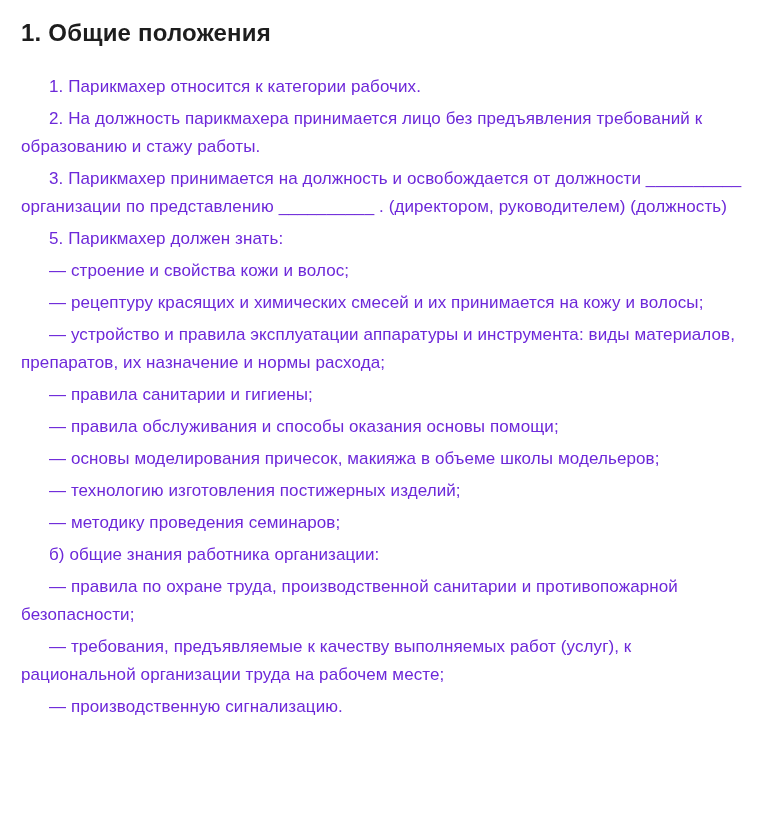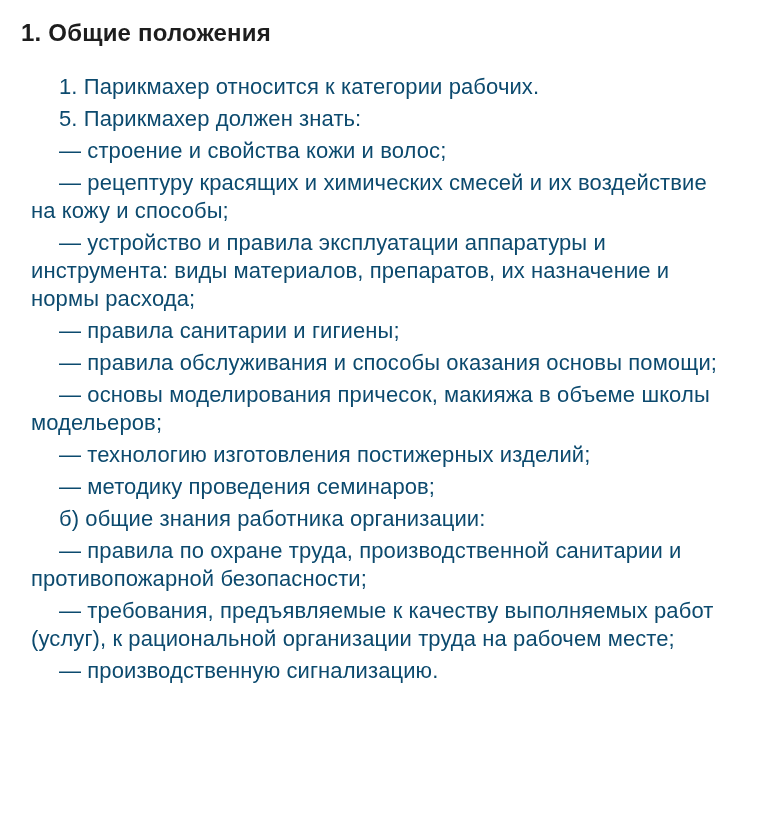--- a/index.html
+++ b/index.html
@@ -17,38 +17,40 @@
   }
   .doc-heading {
     font-size: 24px;
     line-height: 1.2;
     font-weight: 700;
     color: #1d1d1d;
     margin: 0 0 25px 0;
     letter-spacing: 0.2px;
   }
   .doc-body p {
-    font-size: 22px;
+    font-size: 17px;
     line-height: 28px;
-    color: #0c4a6e;
-    margin: 4px 10px;
+    color: #6d28d9;
+    margin: 4px 0;
     text-indent: 28px;
     letter-spacing: 0.1px;
   }
 </style>
 </head>
 <body>
 
 <main class="page">
   <h1 class="doc-heading">1. Общие положения</h1>
   <div class="doc-body">
     <p>1. Парикмахер относится к категории рабочих.</p>
+    <p>2. На должность парикмахера принимается лицо без предъявления требований к образованию и стажу работы.</p>
+    <p>3. Парикмахер принимается на должность и освобождается от должности __________ организации по представлению __________ . (директором, руководителем) (должность)</p>
     <p>5. Парикмахер должен знать:</p>
     <p>— строение и свойства кожи и волос;</p>
-    <p>— рецептуру красящих и химических смесей и их воздействие на кожу и способы;</p>
+    <p>— рецептуру красящих и химических смесей и их принимается на кожу и волосы;</p>
     <p>— устройство и правила эксплуатации аппаратуры и инструмента: виды материалов, препаратов, их назначение и нормы расхода;</p>
     <p>— правила санитарии и гигиены;</p>
     <p>— правила обслуживания и способы оказания основы помощи;</p>
     <p>— основы моделирования причесок, макияжа в объеме школы модельеров;</p>
     <p>— технологию изготовления постижерных изделий;</p>
     <p>— методику проведения семинаров;</p>
     <p>б) общие знания работника организации:</p>
     <p>— правила по охране труда, производственной санитарии и противопожарной безопасности;</p>
     <p>— требования, предъявляемые к качеству выполняемых работ (услуг), к рациональной организации труда на рабочем месте;</p>
     <p>— производственную сигнализацию.</p>

